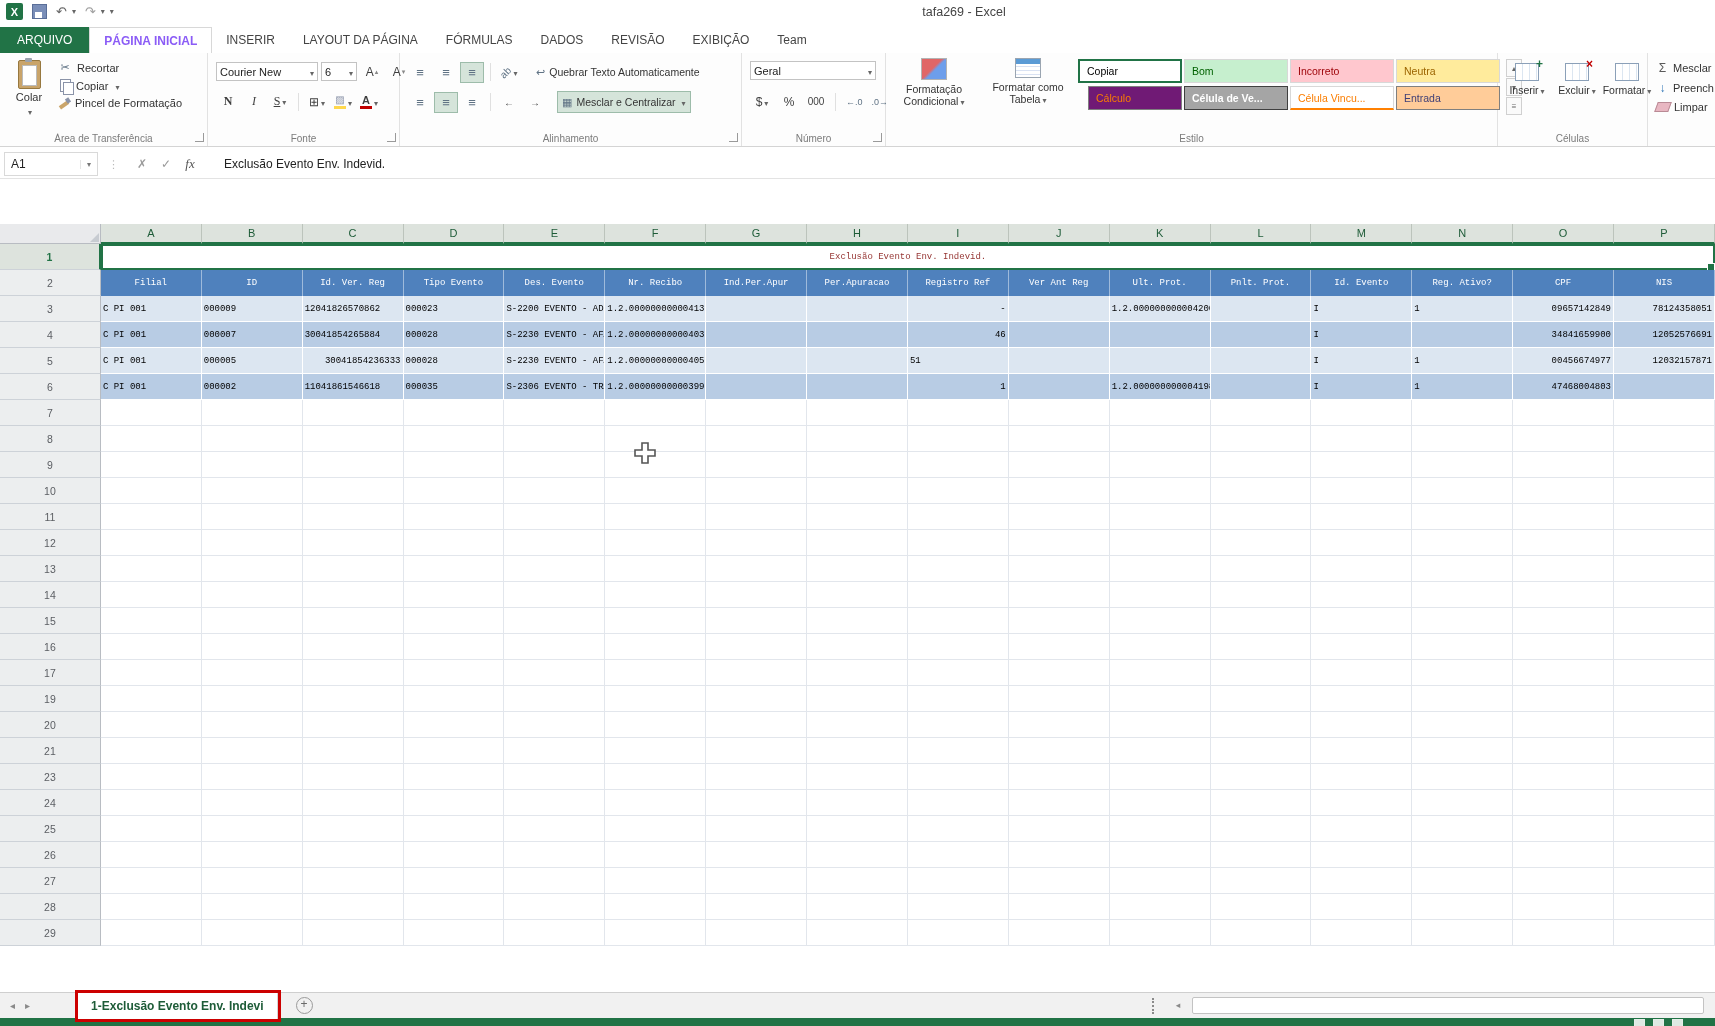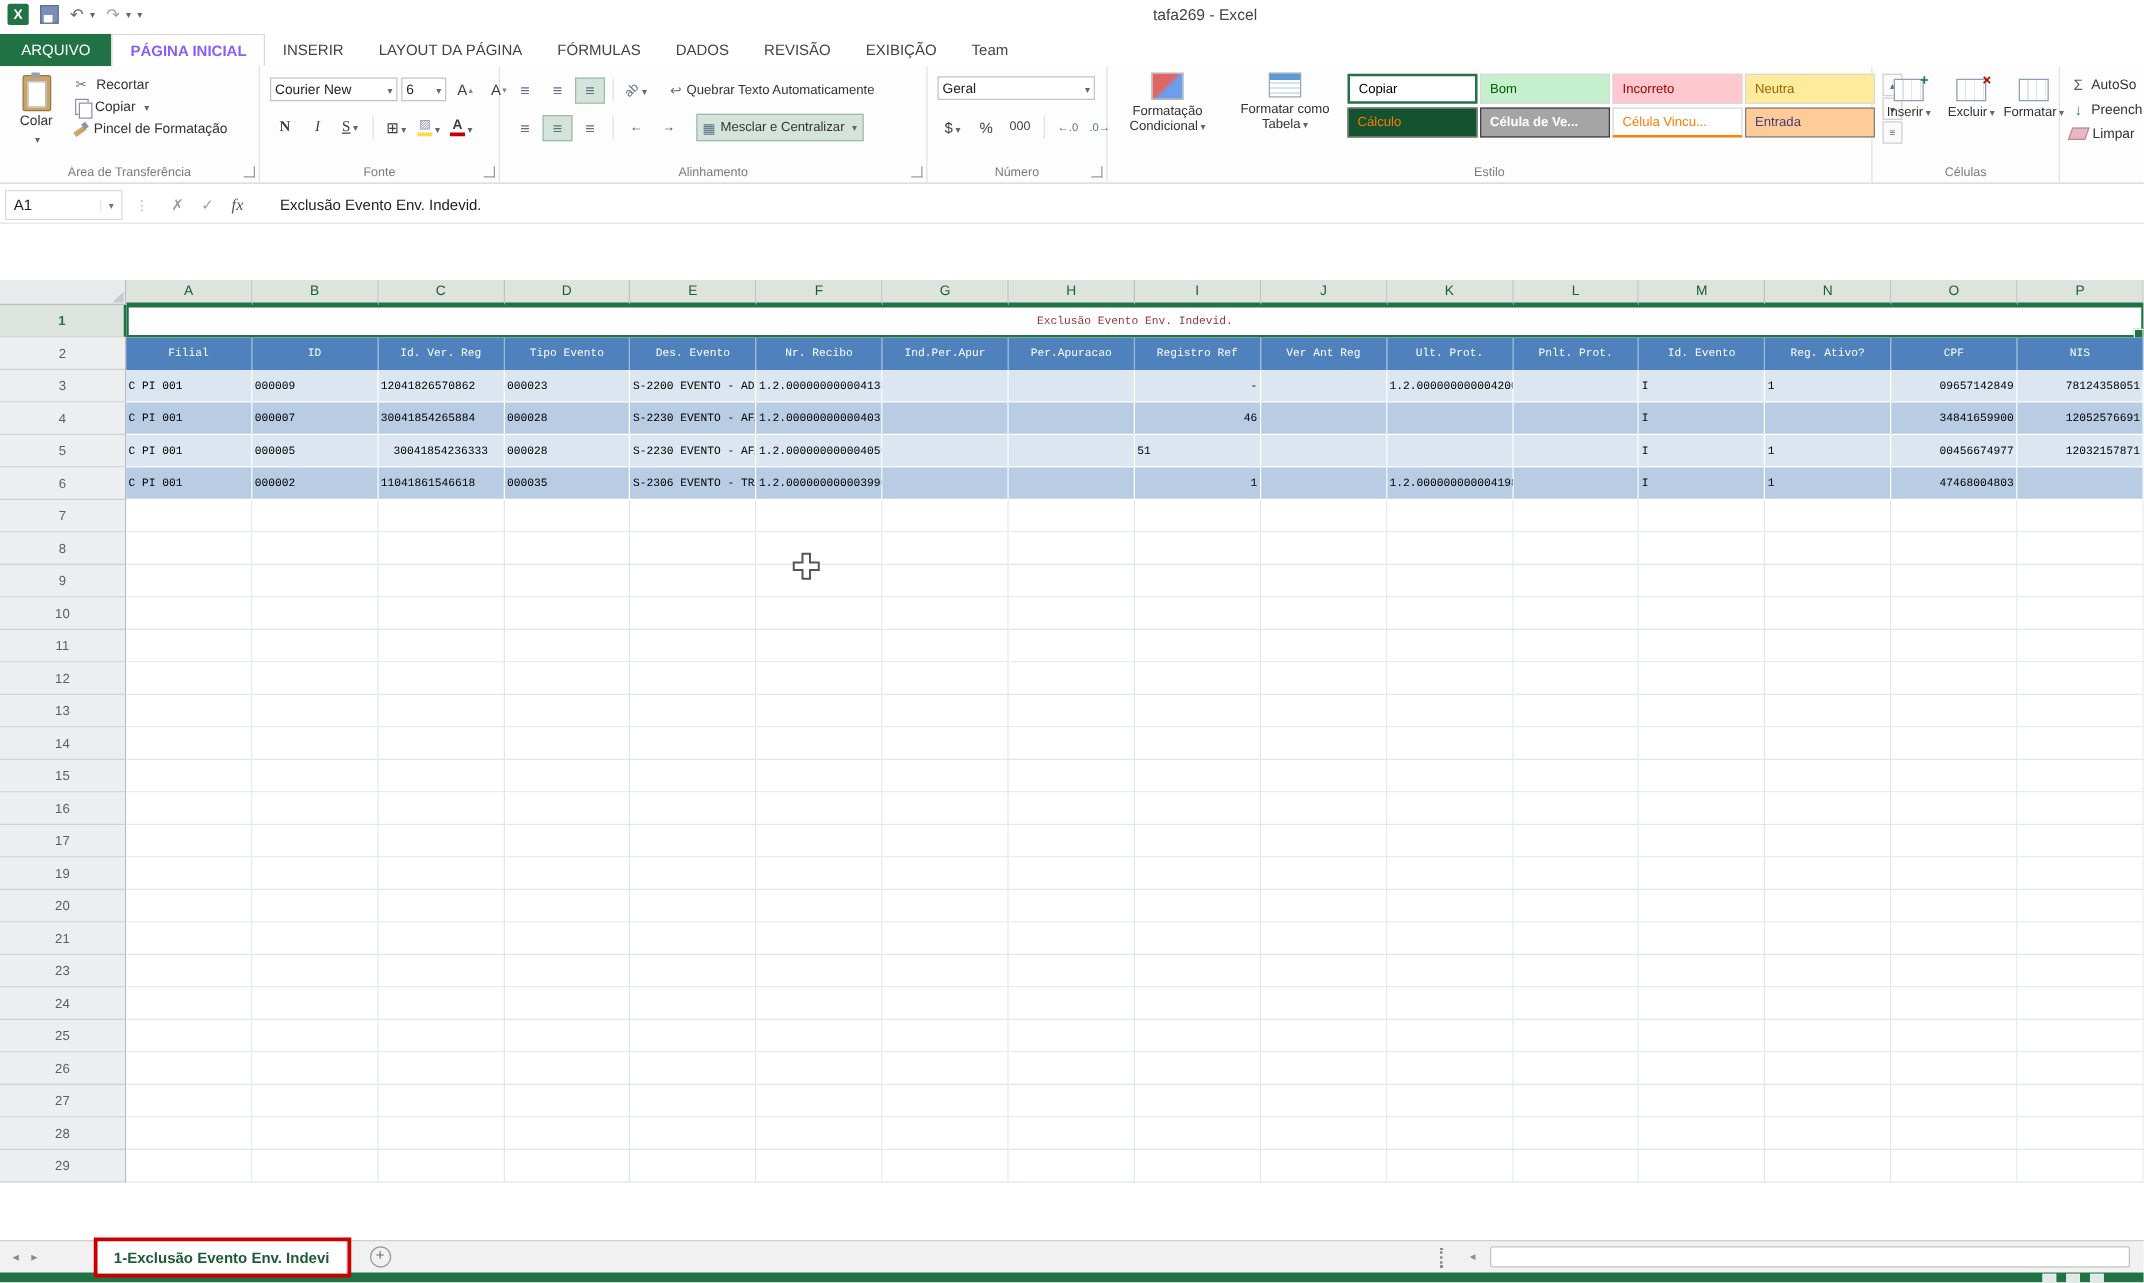--- a/index.html
+++ b/index.html
@@ -73,21 +73,21 @@
   .ft-icon{width:24px;height:18px;border:1px solid #9aa5b1;background:
     linear-gradient(#5b9bd5 0 5px,transparent 5px),
     repeating-linear-gradient(#fff 0 3px,#d9e2f3 3px 4px);}
   .gallery{position:absolute;left:192px;top:6px;width:424px;display:grid;grid-template-columns:repeat(4,104px);grid-auto-rows:24px;gap:3px 2px;}
   .style-tile{font-size:10.5px;line-height:22px;padding-left:7px;border:1px solid #d8d8d8;background:#fff;color:#000;
     white-space:nowrap;overflow:hidden;box-sizing:border-box;cursor:default;}
   .t-normal{border:2px solid #217346;line-height:20px;font-family:"Liberation Sans",sans-serif;}
   .t-bom{background:#c6efce;color:#006100;}
   .t-incorreto{background:#ffc7ce;color:#9c0006;}
   .t-neutra{background:#ffeb9c;color:#9c6500;}
-  .t-calculo{background:#14532d;color:#fa7d00;border:1px solid #7f7f7f;}
+  .t-calculo{background:#701a75;color:#fa7d00;border:1px solid #7f7f7f;margin-left:10px;}
   .t-verif{background:#a5a5a5;color:#fff;font-weight:bold;border:1px solid #3f3f3f;}
   .t-vinc{background:#fff;color:#fa7d00;border-bottom:2px solid #ff8001;}
   .t-entrada{background:#ffcc99;color:#3f3f76;border:1px solid #7f7f7f;}
   .gal-arrows{position:absolute;left:620px;top:6px;display:flex;flex-direction:column;gap:1px;}
   .garr{width:14px;height:16px;border:1px solid #d0d0d0;background:#fafafa;font-size:8px;color:#666;
     display:flex;align-items:center;justify-content:center;}
   
   .cells-wrap{position:absolute;left:8px;top:6px;display:flex;gap:8px;}
   .cellbtn{width:42px;display:flex;flex-direction:column;align-items:center;gap:3px;font-size:10.5px;color:#333;}
   .cb-grid{width:22px;height:16px;border:1px solid #8ba0b8;background:
@@ -358,21 +358,21 @@
           </span>
       </div>
     </div>
     <div class="glabel">Células</div>
   </div>
 
   <div class="rgroup" style="width:120px;border-right:none">
     <div class="ed-col">
       <div class="ed-row">
         <span class="ed-ic">Σ</span>
-        <span>AutoSo</span>
+        <span>Mesclar</span>
       </div>
       <div class="ed-row">
         <span class="ed-ic filldown">↓</span>
         <span>Preench</span>
       </div>
       <div class="ed-row">
         <span class="eraser-ic"></span>
         <span>Limpar</span>
       </div>
     </div>
@@ -473,21 +473,21 @@
           <td class="dcell band-b" style="text-align:right"></td>
           <td class="dcell band-b" style="text-align:left">I</td>
           <td class="dcell band-b" style="text-align:left"></td>
           <td class="dcell band-b" style="text-align:right">34841659900</td>
           <td class="dcell band-b" style="text-align:right">12052576691</td>
         </tr>
         <tr style="height:26px">
           <th class="rowh">5</th>
           <td class="dcell band-a" style="text-align:left">C PI 001</td>
           <td class="dcell band-a" style="text-align:left">000005</td>
-          <td class="dcell band-a" style="text-align:center">30041854236333</td>
+          <td class="dcell band-a" style="text-align:right">30041854236333</td>
           <td class="dcell band-a" style="text-align:left">000028</td>
           <td class="dcell band-a" style="text-align:left">S-2230 EVENTO - AFASTAMENTO TEMPORARIO</td>
           <td class="dcell band-a" style="text-align:left">1.2.0000000000040563378</td>
           <td class="dcell band-a" style="text-align:center"></td>
           <td class="dcell band-a" style="text-align:center"></td>
           <td class="dcell band-a" style="text-align:left">51</td>
           <td class="dcell band-a" style="text-align:right"></td>
           <td class="dcell band-a" style="text-align:right"></td>
           <td class="dcell band-a" style="text-align:right"></td>
           <td class="dcell band-a" style="text-align:left">I</td>

